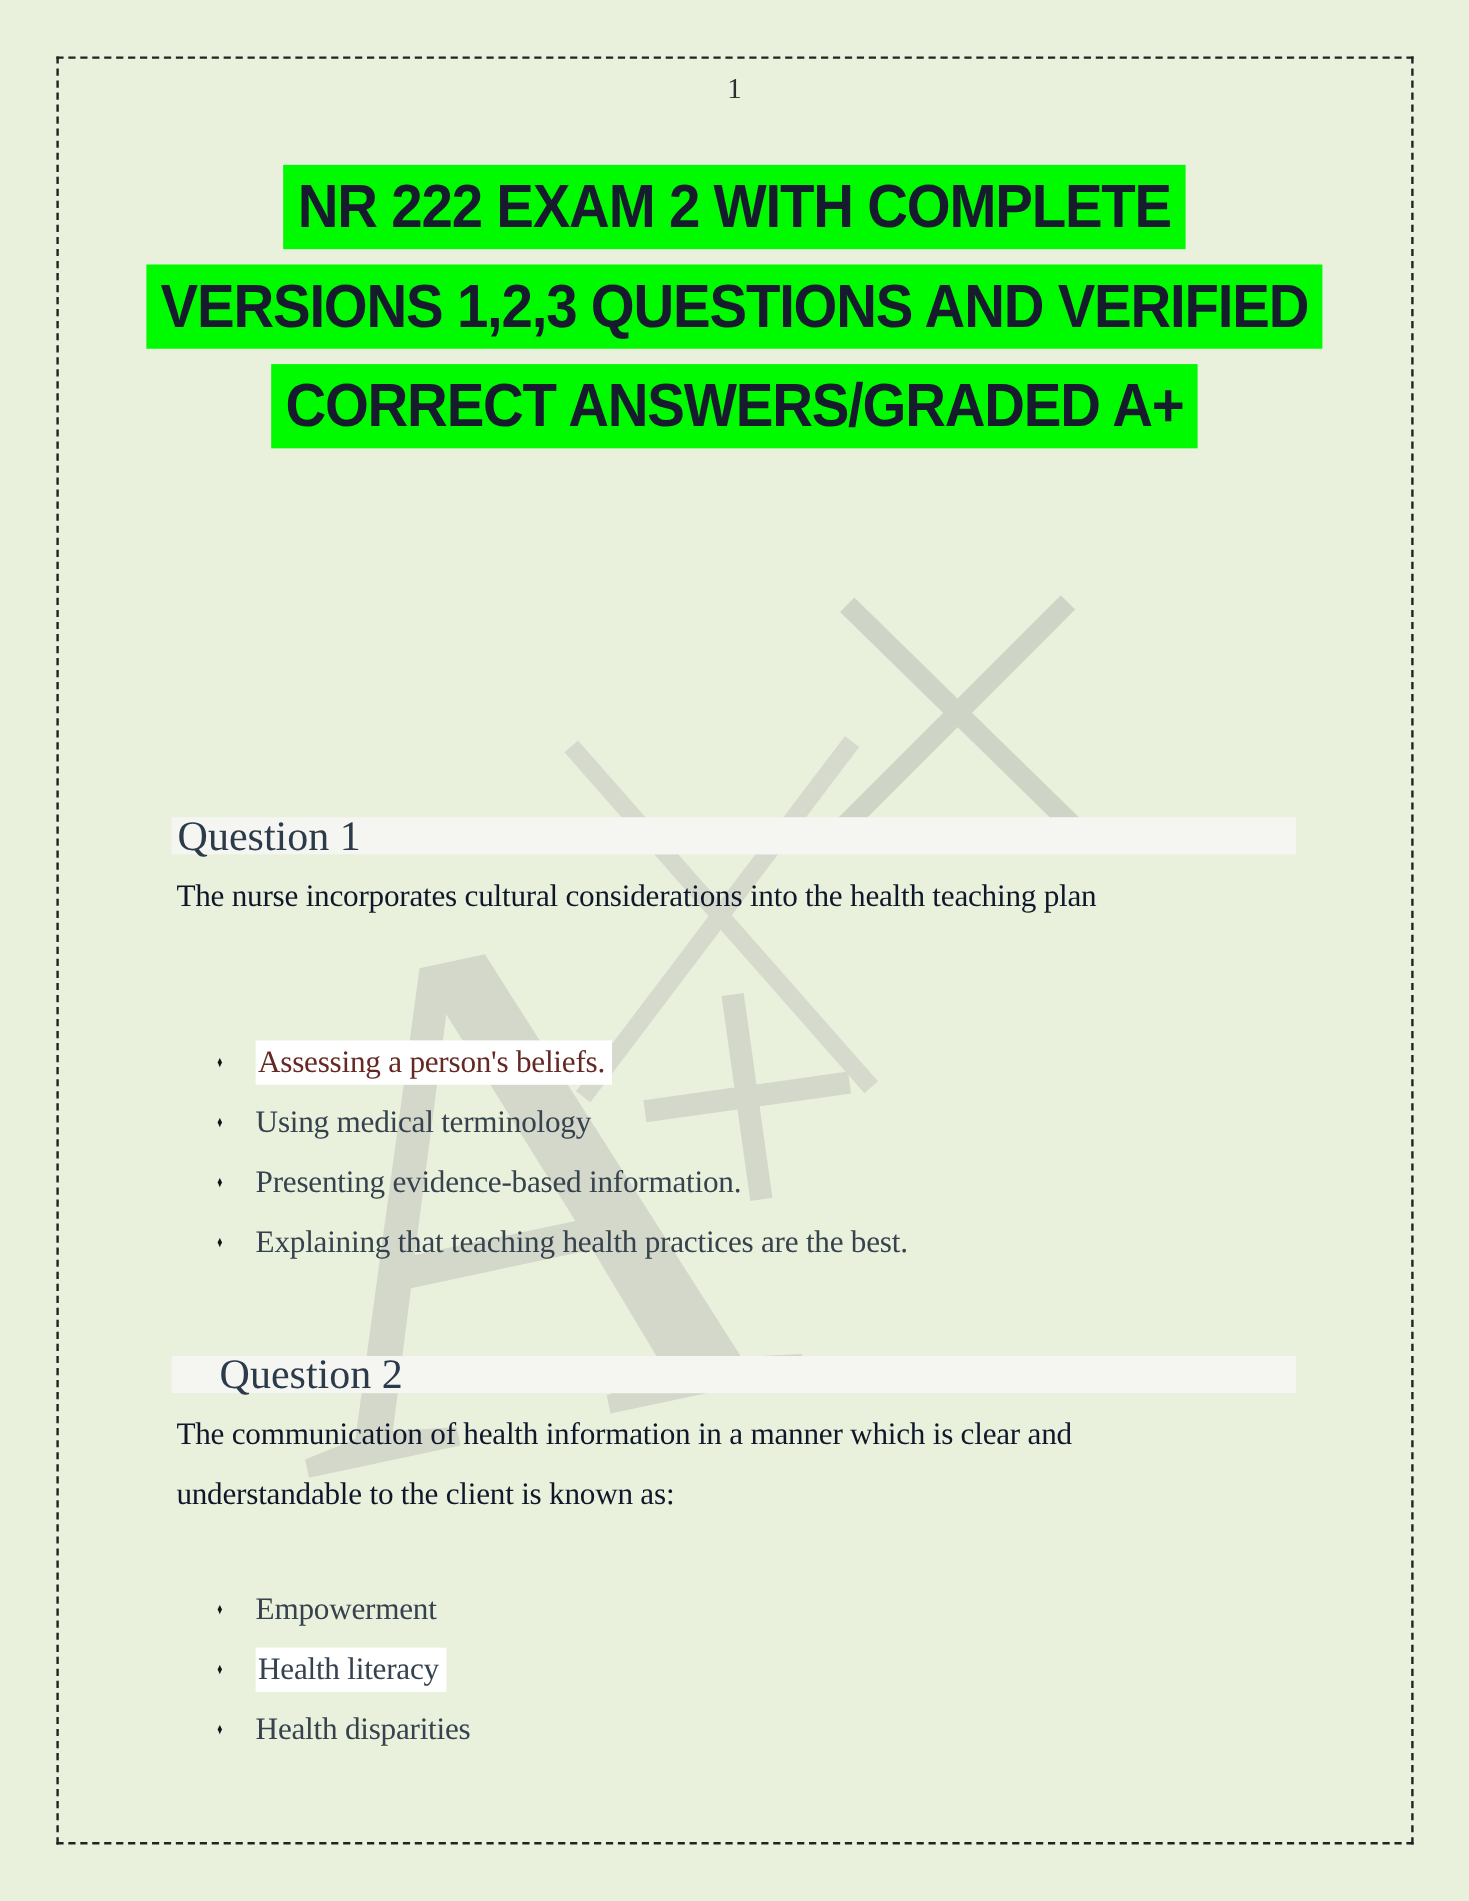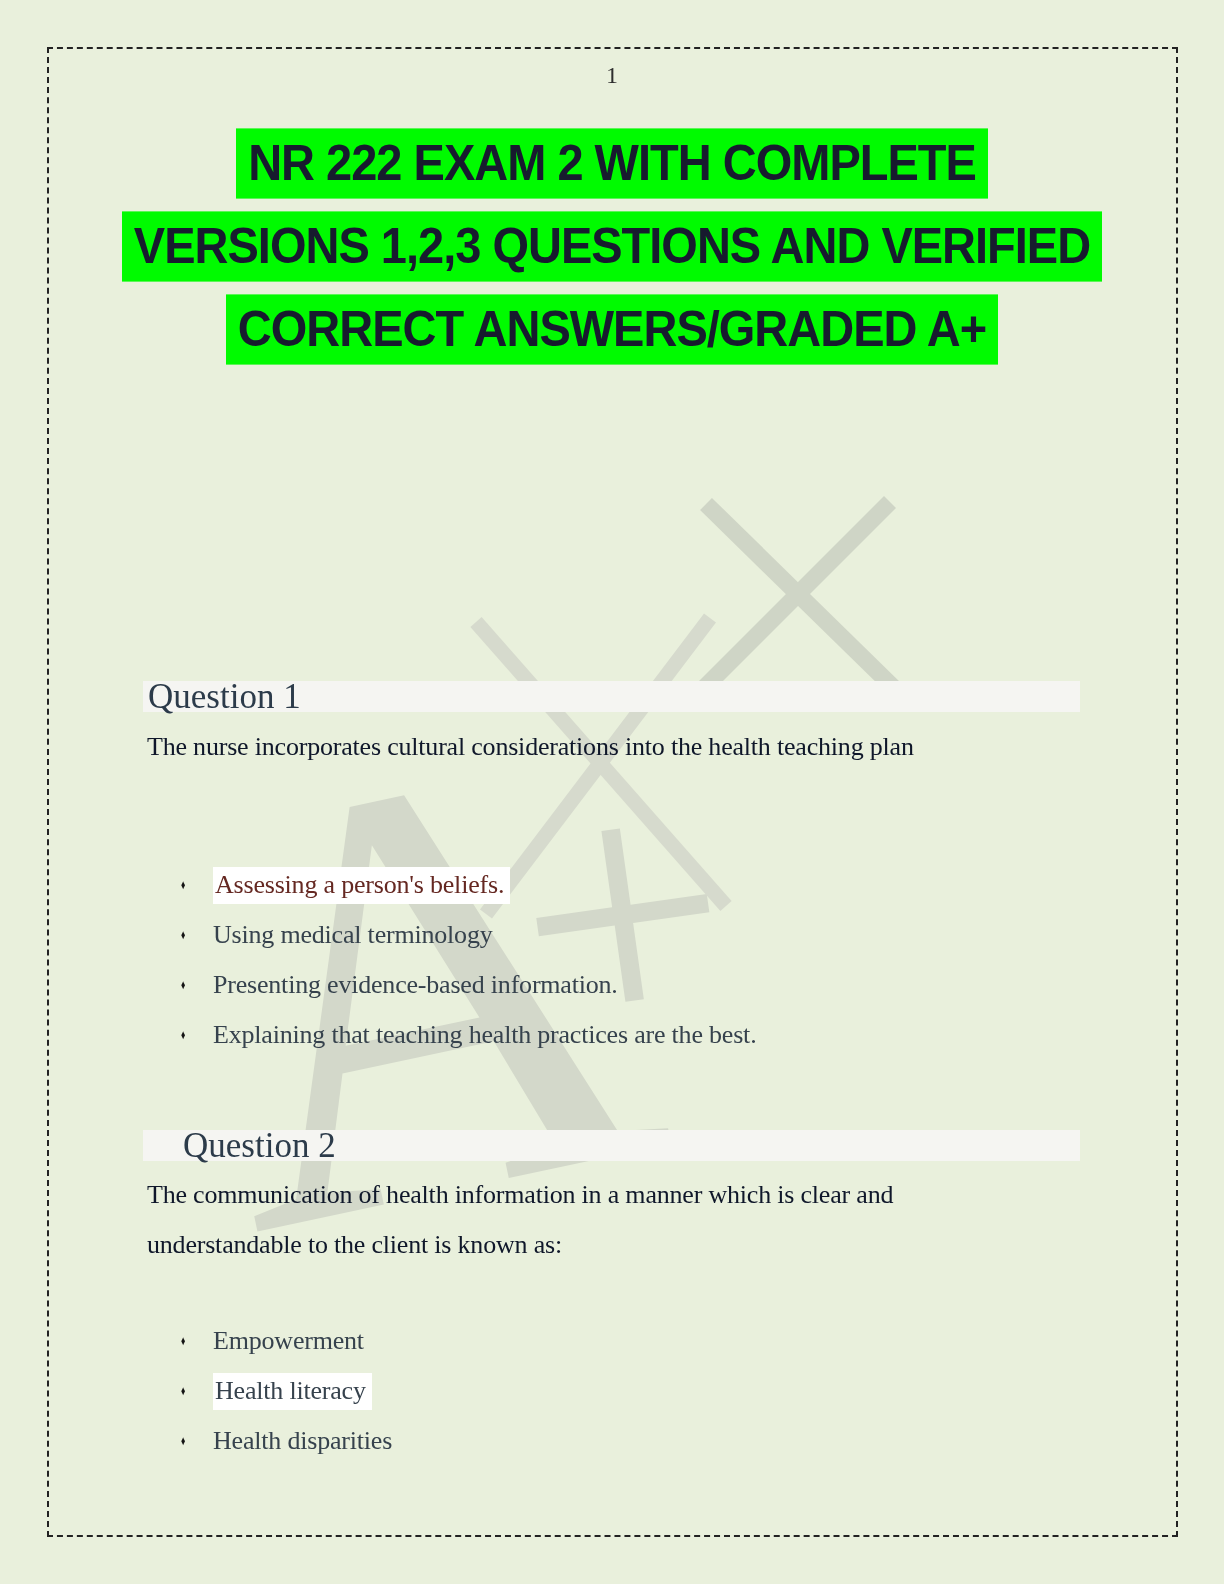--- a/index.html
+++ b/index.html
@@ -26,21 +26,21 @@
   .content{position:absolute;left:0;top:0;width:100%;height:100%;z-index:2;}
   .page-number{
     position:absolute;top:62px;left:0;width:100%;text-align:center;
     font-size:24px;color:#2e2e2e;
   }
   .title{
     position:absolute;top:122px;left:0;width:100%;text-align:center;
     font-family:"Liberation Sans",sans-serif;font-weight:900;font-size:47px;
     color:#171b2e;letter-spacing:-1px;
   }
-  .title-line{height:83px;display:flex;align-items:center;justify-content:center;}
+  .title-line{height:83px;display:flex;align-items:flex-end;justify-content:center;}
   .title-line span{
     display:inline-block;background:#00fb00;padding:4px 12px 6px 12px;
     transform:scaleY(1.08);transform-origin:center;white-space:nowrap;
   }
   .version{
     position:absolute;top:482px;left:0;width:100%;text-align:center;
     font-family:"Liberation Sans",sans-serif;font-weight:900;font-size:38px;
     color:#2a3848;letter-spacing:0px;
   }
   .version span{display:inline-block;background:#f6f6f4;padding:4px 14px 6px 14px;}

